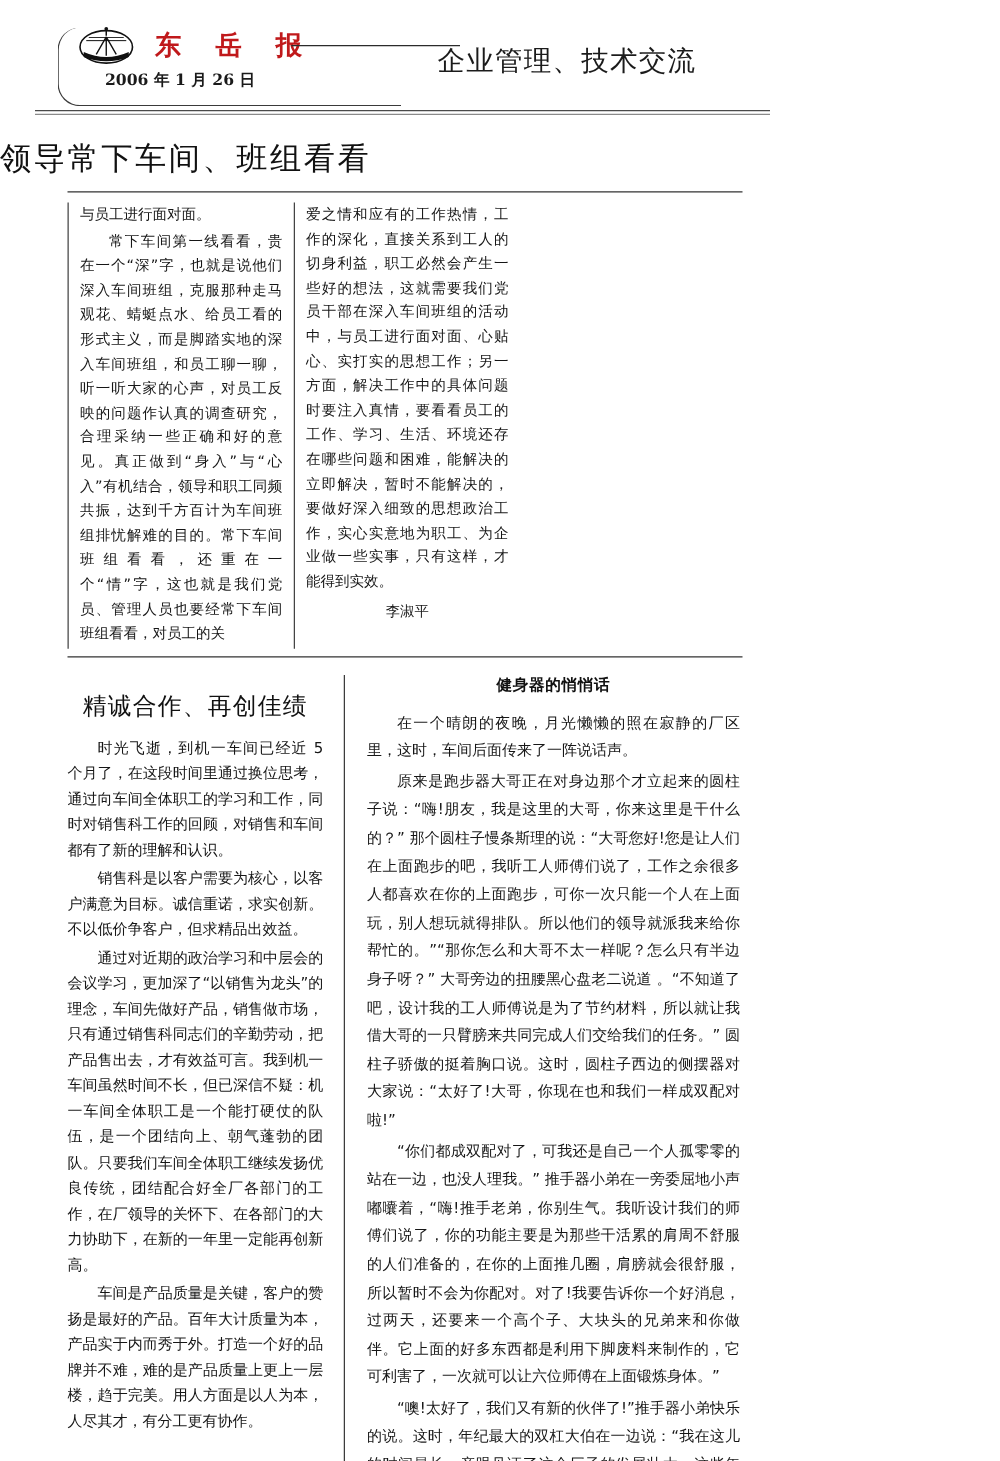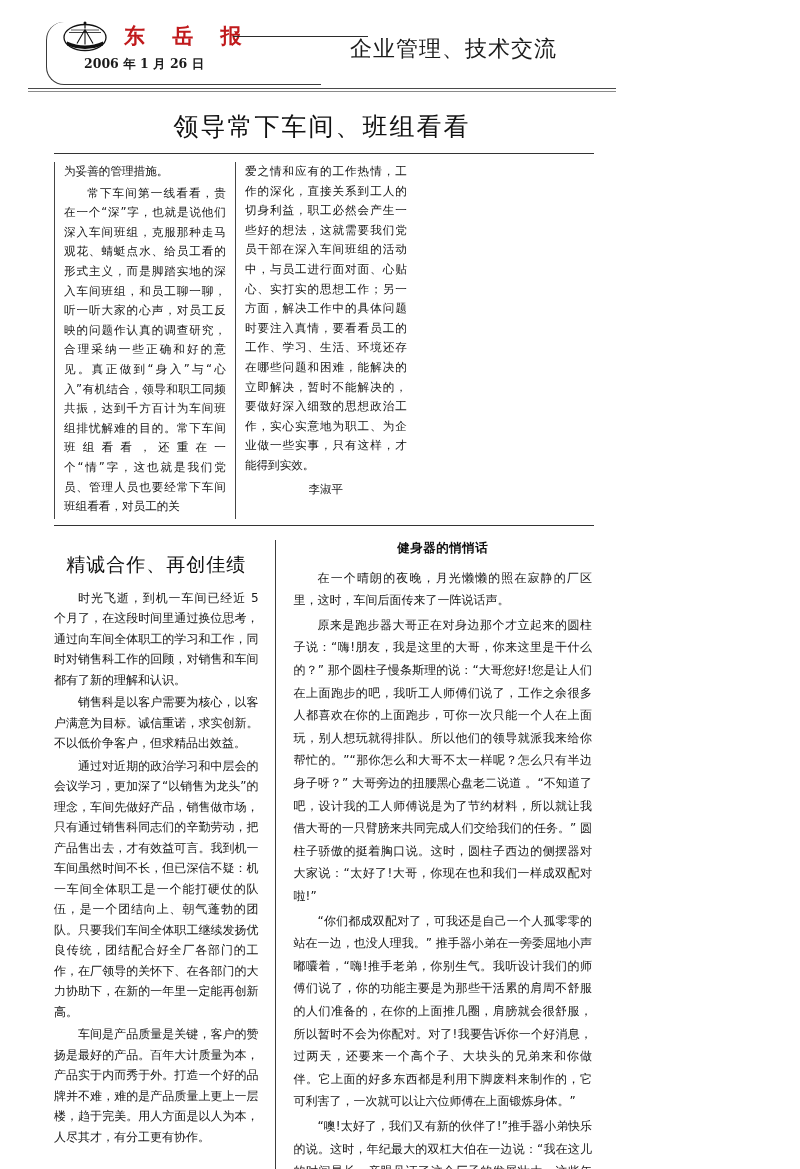--- a/index.html
+++ b/index.html
@@ -79,21 +79,20 @@
   }
   .head-rule{
     margin:2px 28px 0 28px;
     border-top:1.4px solid #4a4a4a;
     border-bottom:0.8px solid #8a8a8a;
     height:2px;
   }
 
   
   .headline{
-    text-align:center;
     font-size:25px;
     letter-spacing:2px;
     margin:18px 0 10px 0;
     color:#111;
     font-family:"DejaVu Serif","Liberation Serif",serif;
   }
 
   
   .top-story{
     display:flex;
@@ -210,21 +209,21 @@
     <div class="paper-date">2006 年 1 月 26 日</div>
     <div class="section-title">企业管理、技术交流</div>
     <div class="edition">第三版</div>
   </div>
   <div class="head-rule"></div>
 
   <div class="headline">领导常下车间、班组看看</div>
 
   <div class="top-story">
     <div class="tcol c2">
-      <p class="noind">为妥善的管理措施。</p>
+      <p class="noind">与员工进行面对面。</p>
       <p>常下车间第一线看看，贵在一个“深”字，也就是说他们深入车间班组，克服那种走马观花、蜻蜓点水、给员工看的形式主义，而是脚踏实地的深入车间班组，和员工聊一聊，听一听大家的心声，对员工反映的问题作认真的调查研究，合理采纳一些正确和好的意见。真正做到“身入”与“心入”有机结合，领导和职工同频共振，达到千方百计为车间班组排忧解难的目的。常下车间班组看看，还重在一个“情”字，这也就是我们党员、管理人员也要经常下车间班组看看，对员工的关</p>
     </div>
     <div class="tcol c3">
       <p class="noind">爱之情和应有的工作热情，工作的深化，直接关系到工人的切身利益，职工必然会产生一些好的想法，这就需要我们党员干部在深入车间班组的活动中，与员工进行面对面、心贴心、实打实的思想工作；另一方面，解决工作中的具体问题时要注入真情，要看看员工的工作、学习、生活、环境还存在哪些问题和困难，能解决的立即解决，暂时不能解决的，要做好深入细致的思想政治工作，实心实意地为职工、为企业做一些实事，只有这样，才能得到实效。</p>
       <div class="byline">李淑平</div>
     </div>
   </div>
   <div class="top-rule"></div>
 
   <div class="lower">

